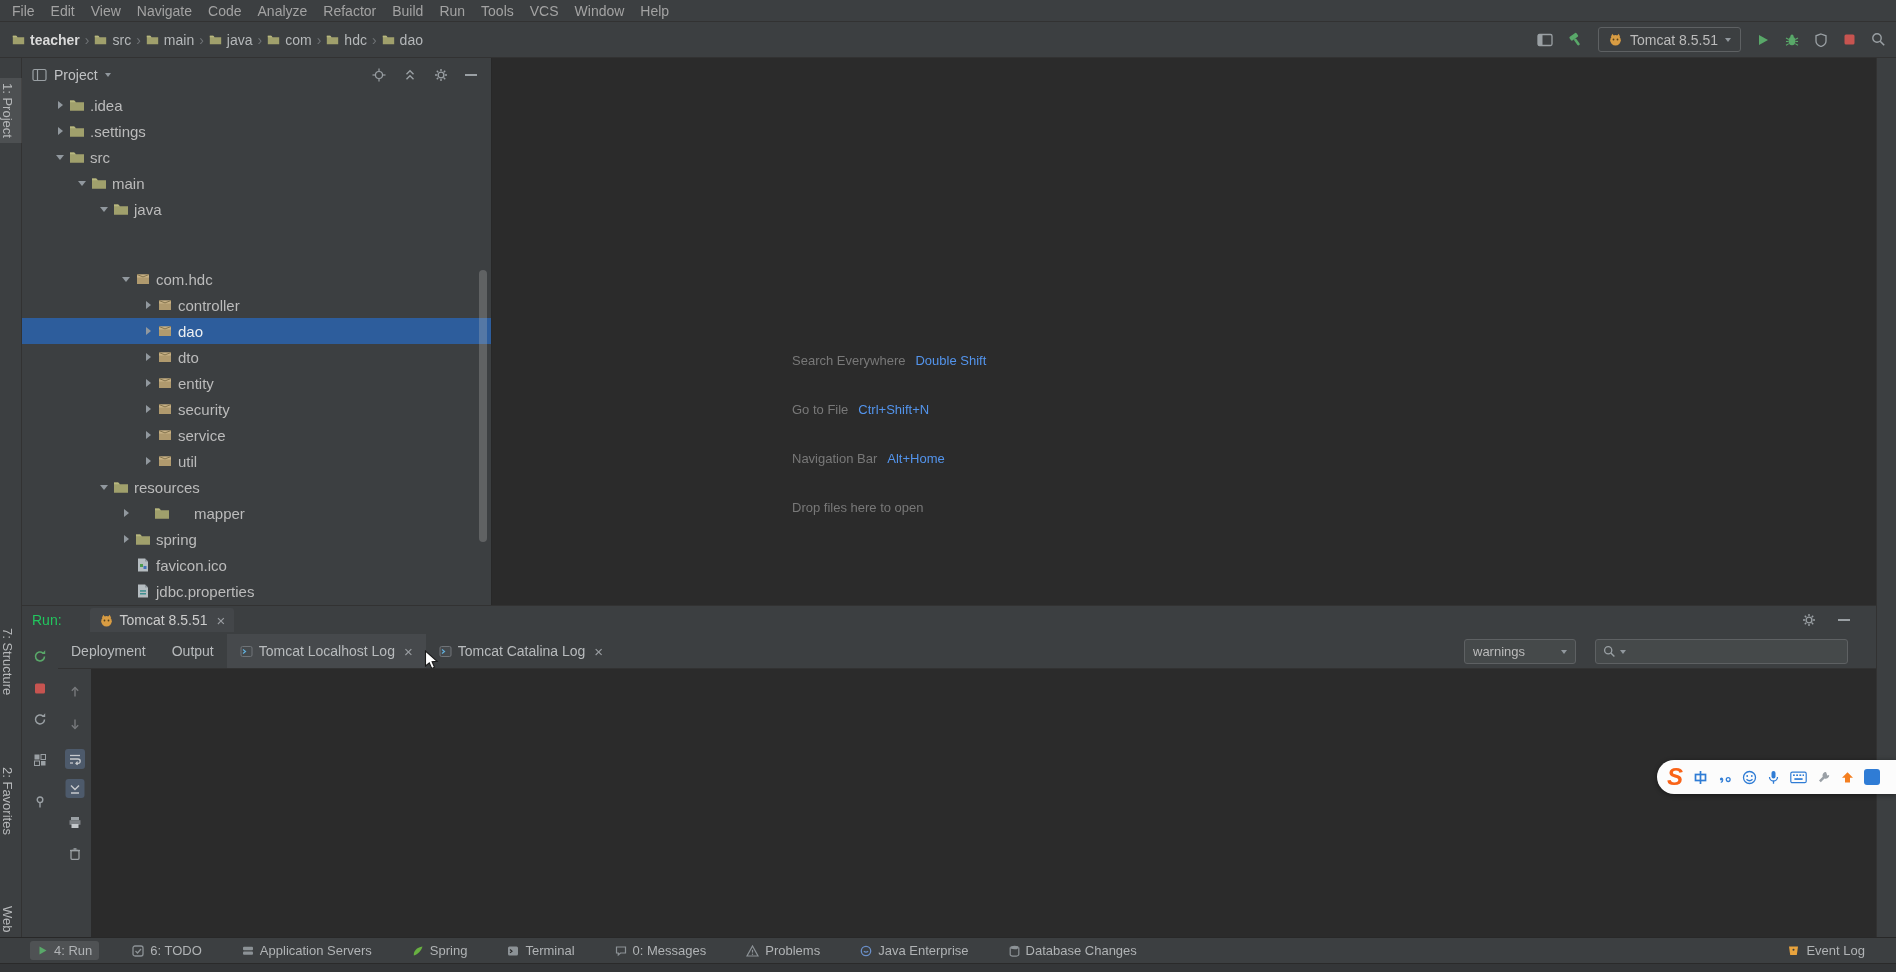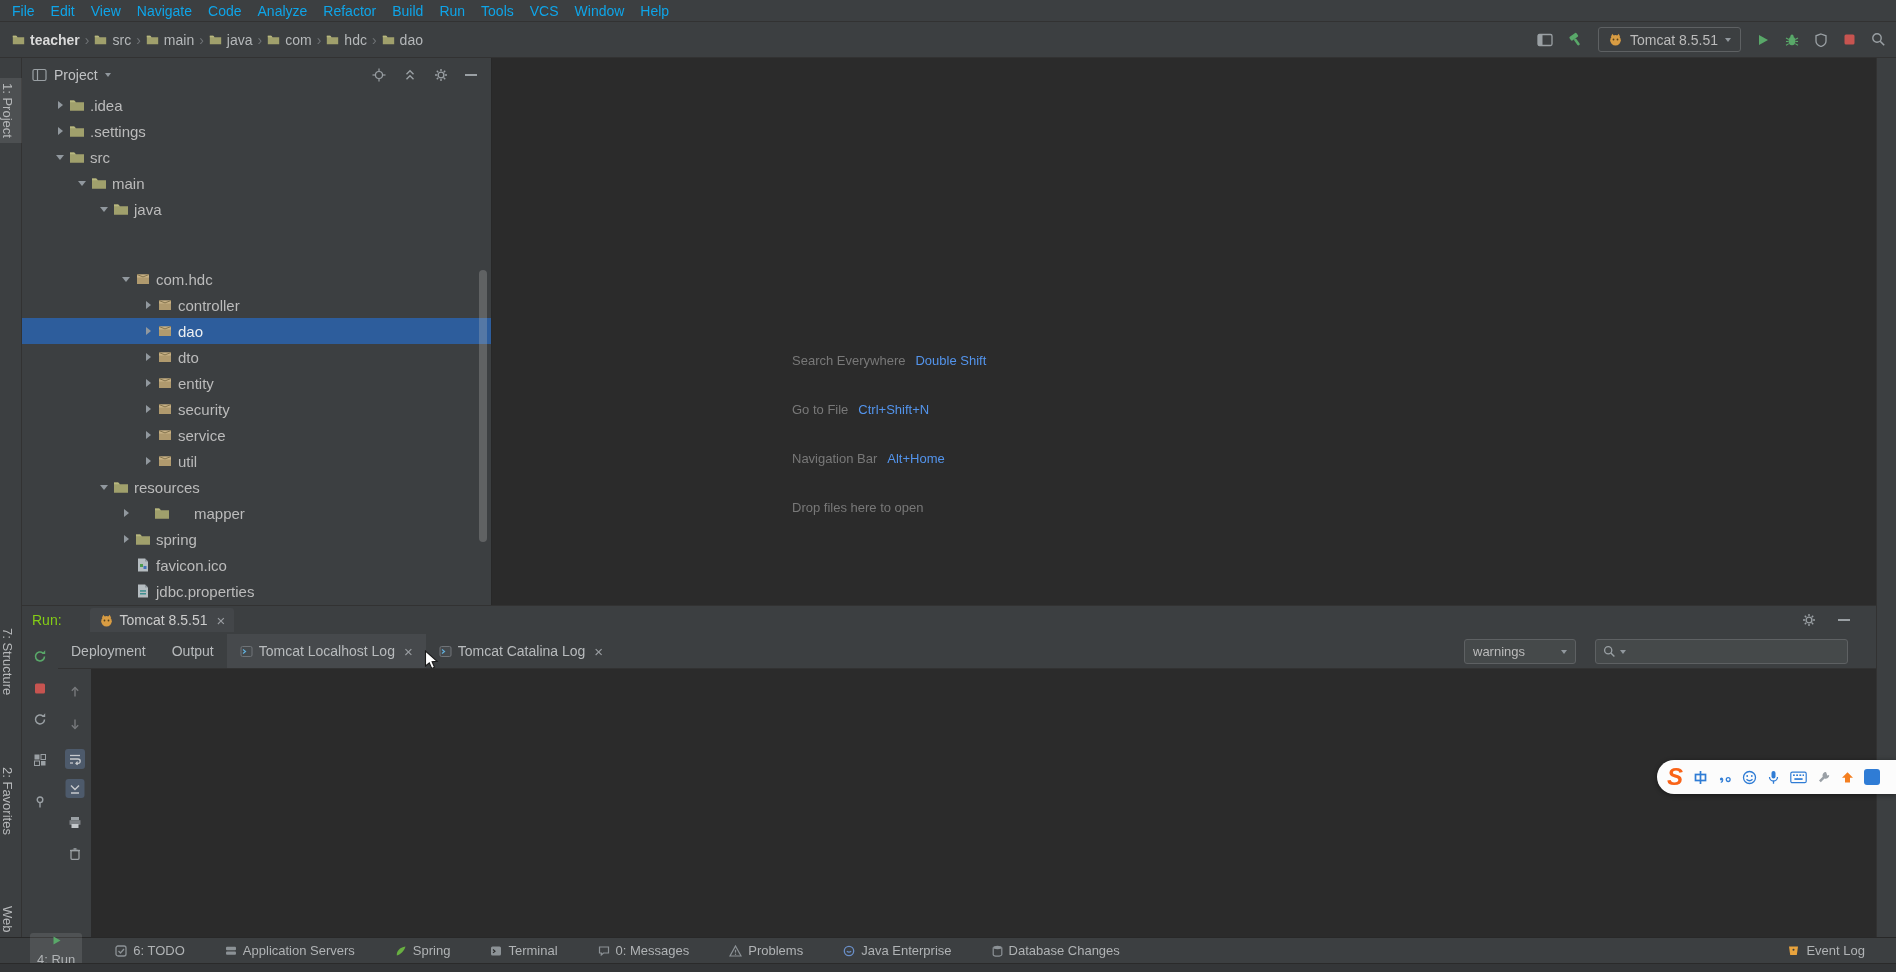--- a/index.html
+++ b/index.html
@@ -2,21 +2,21 @@
 <html><head>
 <meta charset="utf-8">
 <style>
   * { margin:0; padding:0; box-sizing:border-box; }
   html,body { background:#2b2b2b; font-family:"Liberation Sans","DejaVu Sans",sans-serif; }
   #app { position:relative; width:1896px; height:972px; overflow:hidden; background:#2b2b2b; color:#bbbbbb; cursor:default; }
   .icon { display:inline-flex; align-items:center; justify-content:center; line-height:0; }
 
   
   .menubar { position:absolute; left:0; top:0; width:100%; height:22px; background:#3c3f41; display:flex; align-items:center; padding-left:4px; font-size:14px; border-bottom:1px solid #323232; }
-  .menu-item { padding:0 8px; color:#0ea5e9; }
+  .menu-item { padding:0 8px; color:#a3a3a3; }
 
   
   .navbar { position:absolute; left:0; top:22px; width:100%; height:36px; background:#3c3f41; border-bottom:1px solid #323232; }
   .breadcrumb { position:absolute; left:10px; top:0; height:35px; display:flex; align-items:center; font-size:14px; }
   .crumb { display:flex; align-items:center; gap:5px; padding:0 2px; }
   .crumb-label { color:#b5b8ba; }
   .crumb-label.root { color:#dadada; font-weight:bold; }
   .crumb-sep { color:#6f7376; margin:0 3px; }
   .navbar-right { position:absolute; right:10px; top:0; height:35px; display:flex; align-items:center; gap:15px; }
   .run-combo { display:flex; align-items:center; gap:7px; border:1px solid #5e6163; border-radius:3px; height:25px; padding:0 9px; background:#3c3f41; font-size:14px; color:#bbbbbb; }
@@ -46,41 +46,41 @@
   .shortcuts { position:absolute; left:299px; top:278px; font-size:13px; }
   .sc-line { height:49px; display:flex; align-items:center; gap:10px; }
   .sc-label { color:#787878; }
   .sc-key { color:#5394ec; }
 
   .right-stripe { position:absolute; left:1876px; top:58px; width:20px; height:879px; background:#3c3f41; border-left:1px solid #323232; }
 
   
   .run-panel { position:absolute; left:22px; top:605px; right:20px; height:332px; background:#2b2b2b; border-top:1px solid #323232; }
   .rp-header { position:absolute; left:0; top:0; right:0; height:28px; background:#3c3f41; display:flex; align-items:center; font-size:14px; }
-  .rp-label { padding-left:10px; color:#84cc16; }
+  .rp-label { padding-left:10px; color:#22c55e; }
   .rp-session-tab { display:flex; align-items:center; gap:6px; margin-left:28px; height:24px; padding:0 9px; background:#434649; border-radius:3px 3px 0 0; color:#cccccc; }
   .rp-header-actions { margin-left:auto; display:flex; align-items:center; gap:22px; padding-right:26px; }
   .tab-close { color:#9a9ea2; font-size:15px; line-height:1; margin-left:3px; }
   .rp-outer-toolbar { position:absolute; left:0; top:28px; bottom:0; width:36px; background:#3c3f41; }
   .rp-tabs { position:absolute; left:36px; top:28px; right:0; height:35px; background:#3c3f41; border-bottom:1px solid #323232; }
   .rp-tabs-left { position:absolute; left:0; top:0; height:34px; display:flex; align-items:stretch; }
   .view-tab { display:flex; align-items:center; gap:6px; padding:0 13px; font-size:14px; color:#b8bbbd; }
   .view-tab.selected { background:#46494c; }
   .rp-inner-toolbar { position:absolute; left:36px; top:63px; bottom:0; width:33px; background:#3c3f41; }
   .rp-console { position:absolute; left:69px; top:63px; right:0; bottom:0; background:#2b2b2b; }
   .abs-ic { position:absolute; left:50%; transform:translateX(-50%); padding:3px; border-radius:3px; }
   .abs-ic.toggled { background:#4d5a6b; }
   .warn-combo { position:absolute; right:300px; top:5px; width:112px; height:25px; border:1px solid #5e6163; border-radius:3px; background:#45494a; display:flex; align-items:center; justify-content:space-between; padding:0 8px; font-size:13px; color:#bbbbbb; }
   .search-box { position:absolute; right:28px; top:5px; width:253px; height:25px; border:1px solid #5e6163; border-radius:3px; background:#45494a; display:flex; align-items:center; gap:4px; padding:0 7px; }
   .search-box input { flex:1; background:transparent; border:none; outline:none; color:#bbbbbb; font-size:13px; font-family:inherit; }
 
   
   .statusbar { position:absolute; left:0; top:937px; width:100%; height:26px; background:#3c3f41; border-top:1px solid #282828; display:flex; align-items:center; gap:26px; padding:0 24px 0 30px; font-size:13px; }
   .sb-item { display:flex; align-items:center; gap:6px; padding:2px 7px; border-radius:3px; color:#b0b3b5; }
-  .sb-item.active { background:rgba(255,255,255,.1);flex-direction:column; }
+  .sb-item.active { background:rgba(255,255,255,.1); }
   .sb-right { margin-left:auto; }
   .bottom-strip { position:absolute; left:0; top:963px; width:100%; height:9px; background:#343638; border-top:1px solid #2a2a2a; }
 
   
   .ime-bar { position:absolute; left:1657px; top:760px; width:239px; height:34px; background:#fcfcfc; border-radius:17px 0 0 17px; box-shadow:0 1px 5px rgba(0,0,0,.45); display:flex; align-items:center; gap:10px; padding:0 0 0 10px; overflow:hidden; }
   .ime-logo { color:#f96318; font-weight:bold; font-style:italic; font-size:24px; line-height:1; }
   .ime-partial { width:16px; height:16px; background:#2f7cd5; border-radius:3px; flex:none; margin-right:-8px; }
 
   .mouse-cursor { position:absolute; left:424px; top:650px; z-index:50; }
 </style>

